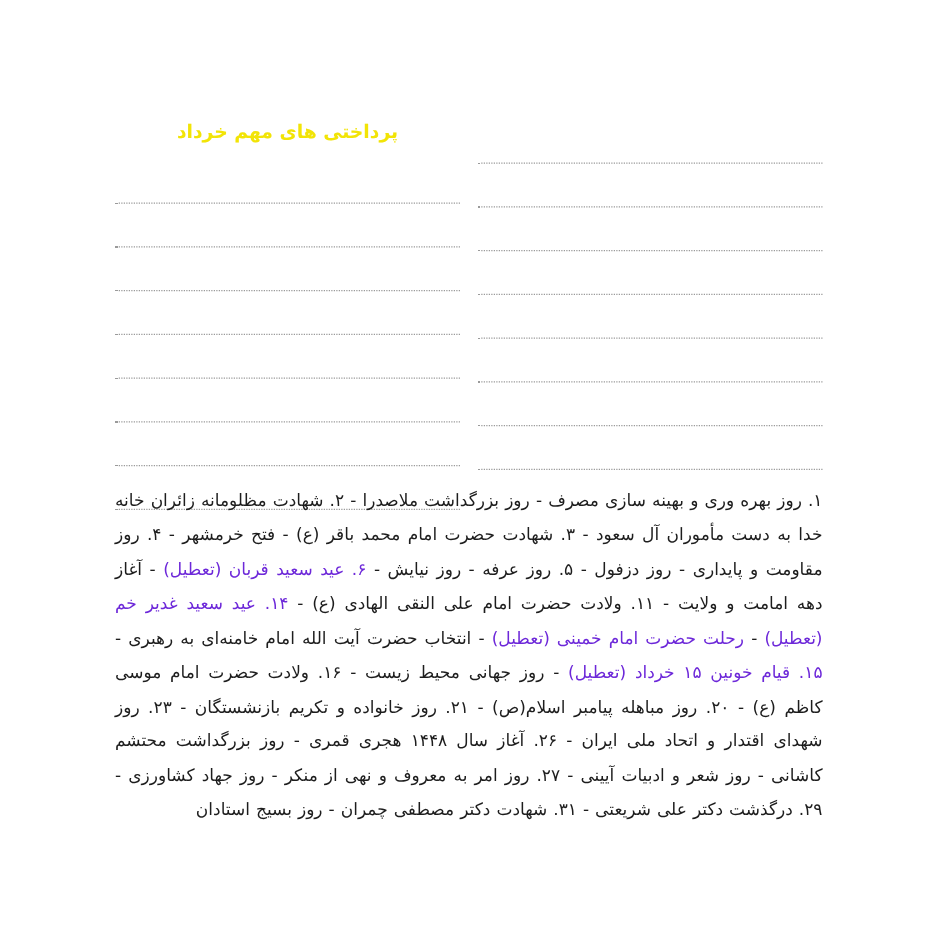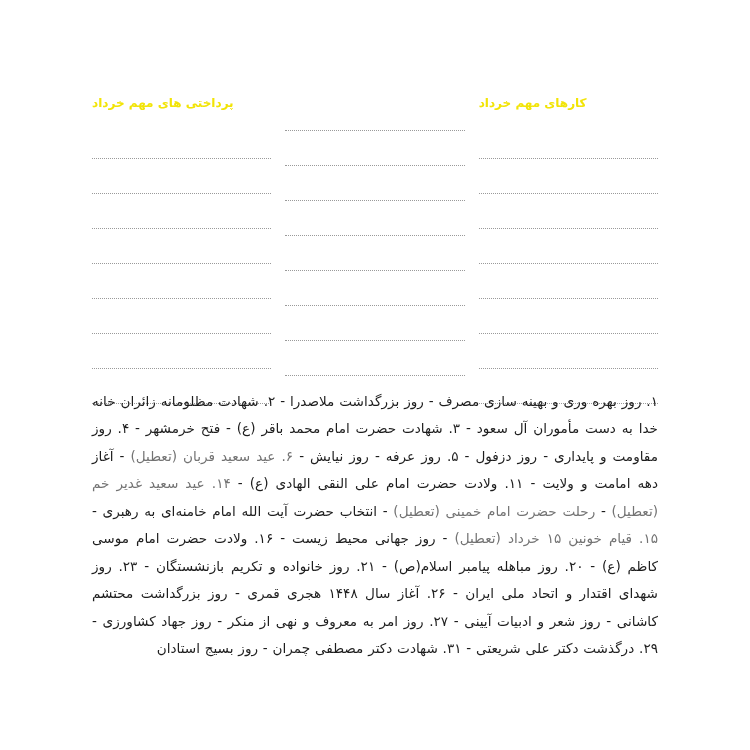--- a/index.html
+++ b/index.html
@@ -27,24 +27,24 @@
     display: flex;
     flex-direction: row;
     justify-content: space-between;
     gap: 14px;
   }
   .col {
     flex: 1 1 0;
     min-width: 0;
   }
   .col-title {
-    font-size: 12px;
+    font-size: 15px;
     font-weight: bold;
     color: #f2e406;
-    text-align: left;
+    text-align: center;
     letter-spacing: 0;
     margin-bottom: 14px;
     white-space: nowrap;
     direction: rtl;
   }
 
   .lines {
     display: flex;
     flex-direction: column;
     gap: 0;
@@ -63,43 +63,30 @@
     top: 388px;
     direction: rtl;
     text-align: justify;
     text-align-last: right;
     font-size: 13.6px;
     line-height: 2.02;
     color: #1d1d1d;
     word-spacing: 0.5px;
   }
   .hl {
-    color: #737373;
+    color: #6d28d9;
   }
 </style>
 </head>
 <body>
 
 <div class="page">
 
   <div class="columns">
 
-    <div class="col">
-      <div class="col-title">کارهای مهم خرداد</div>
-      <div class="lines">
-        <div class="line"></div>
-        <div class="line"></div>
-        <div class="line"></div>
-        <div class="line"></div>
-        <div class="line"></div>
-        <div class="line"></div>
-        <div class="line"></div>
-        <div class="line"></div>
-      </div>
-    </div>
 
     <div class="col">
       <div class="lines">
         <div class="line"></div>
         <div class="line"></div>
         <div class="line"></div>
         <div class="line"></div>
         <div class="line"></div>
         <div class="line"></div>
         <div class="line"></div>

